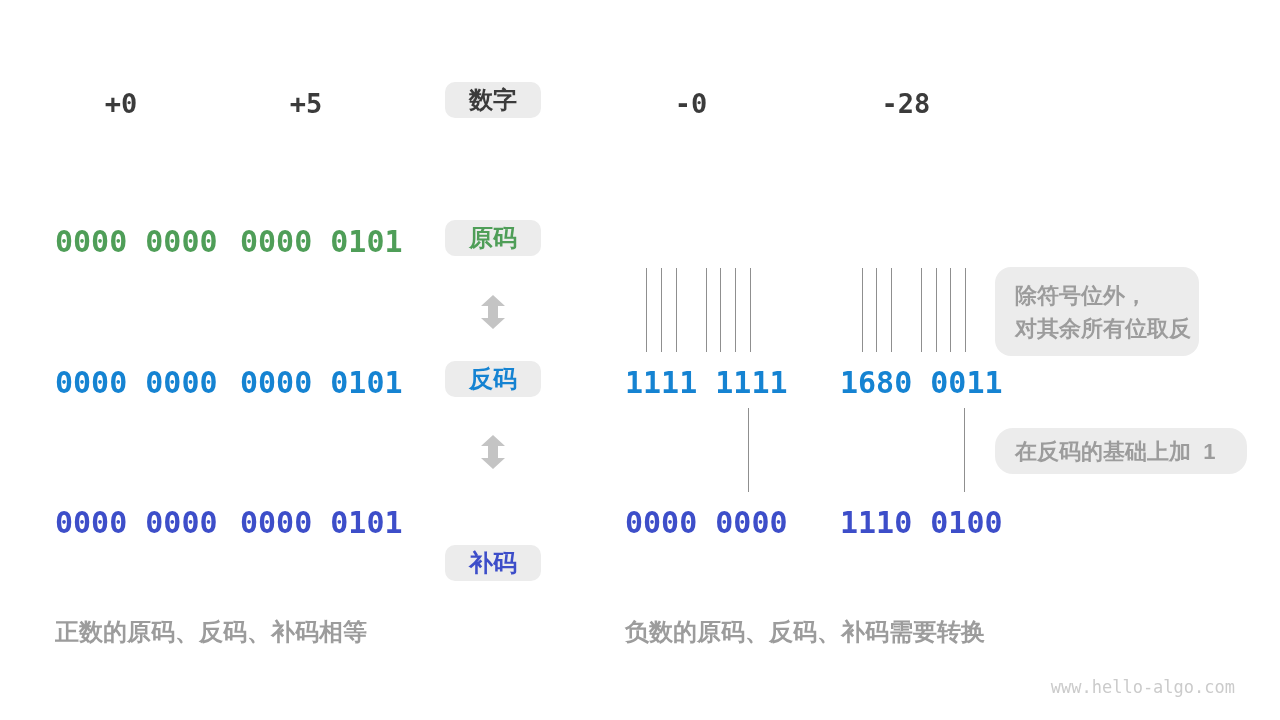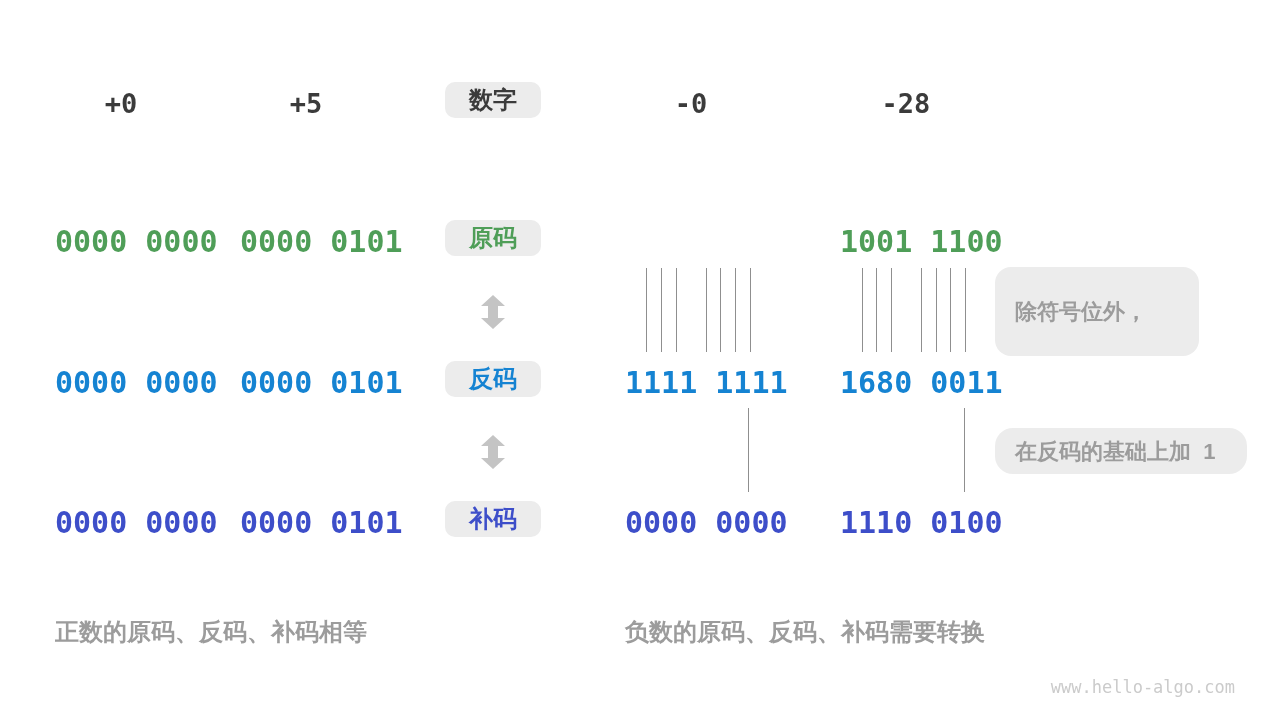--- a/index.html
+++ b/index.html
@@ -25,21 +25,21 @@
   .bin.indigo { color:var(--indigo); }
   .pill {
     position:absolute; left:445px; width:96px; height:36px;
     background:var(--box_bg); border-radius:10px;
     display:flex; align-items:center; justify-content:center;
     font-weight:bold; font-size:24px;
   }
   .pill.dark   { color:var(--dark); }
   .pill.green  { color:var(--green); }
   .pill.blue   { color:var(--blue); }
-  .pill.indigo { color:var(--indigo); }
+  .pill.indigo { color:var(--indigo);margin-top:44px; }
   .tick {
     position:absolute; width:1px; height:84px; background:var(--line);
   }
   .arrow { position:absolute; left:480px; width:26px; height:36px; }
   .arrow svg { display:block; }
   .note {
     position:absolute; background:var(--box_bg); border-radius:16px;
     color:var(--gray_text); font-weight:bold; font-size:22px;
     display:flex; flex-direction:column; justify-content:center;
     padding:0 20px; box-sizing:border-box; line-height:33px; white-space:pre;
@@ -61,21 +61,20 @@
 
   <div class="hdr-num" style="left:55px;  top:86px;">+0</div>
   <div class="hdr-num" style="left:240px; top:86px;">+5</div>
   <div class="pill dark" style="top:82px;">数字</div>
   <div class="hdr-num" style="left:625px; top:86px;">-0</div>
   <div class="hdr-num" style="left:840px; top:86px;">-28</div>
 
   <div class="bin green" style="left:55px;  top:227px;">0000 0000</div>
   <div class="bin green" style="left:240px; top:227px;">0000 0101</div>
   <div class="pill green" style="top:220px;">原码</div>
-  <div class="bin green" style="left:840px; top:227px;">1001 1100</div>
 
   <div>
     <div class="tick" style="left:646px; top:268px;"></div>
     <div class="tick" style="left:661px; top:268px;"></div>
     <div class="tick" style="left:676px; top:268px;"></div>
     <div class="tick" style="left:706px; top:268px;"></div>
     <div class="tick" style="left:720px; top:268px;"></div>
     <div class="tick" style="left:735px; top:268px;"></div>
     <div class="tick" style="left:750px; top:268px;"></div>
   </div>
@@ -115,20 +114,21 @@
   </div>
 
   <div class="bin indigo" style="left:55px;  top:508px;">0000 0000</div>
   <div class="bin indigo" style="left:240px; top:508px;">0000 0101</div>
   <div class="pill indigo" style="top:501px;">补码</div>
   <div class="bin indigo" style="left:625px; top:508px;">0000 0000</div>
   <div class="bin indigo" style="left:840px; top:508px;">1110 0100</div>
 
   <div class="note" style="left:995px; top:267px; width:204px; height:89px;">
     <span>除符号位外，</span>
+    <span>对其余所有位取反</span>
   </div>
   <div class="note" style="left:995px; top:428px; width:252px; height:46px; border-radius:18px;">
     <span>在反码的基础上加  1</span>
   </div>
 
   <div class="caption" style="left:55px;  top:617px;">正数的原码、反码、补码相等</div>
   <div class="caption" style="left:625px; top:617px;">负数的原码、反码、补码需要转换</div>
 
   <div class="watermark">www.hello-algo.com</div>
 

